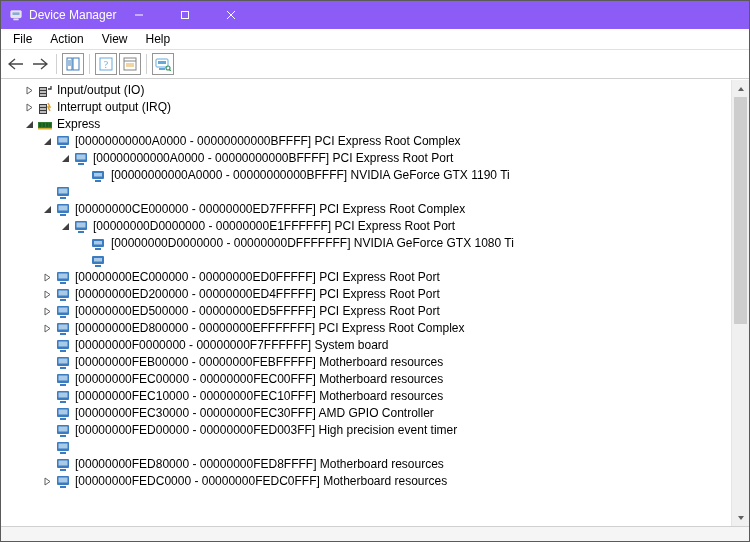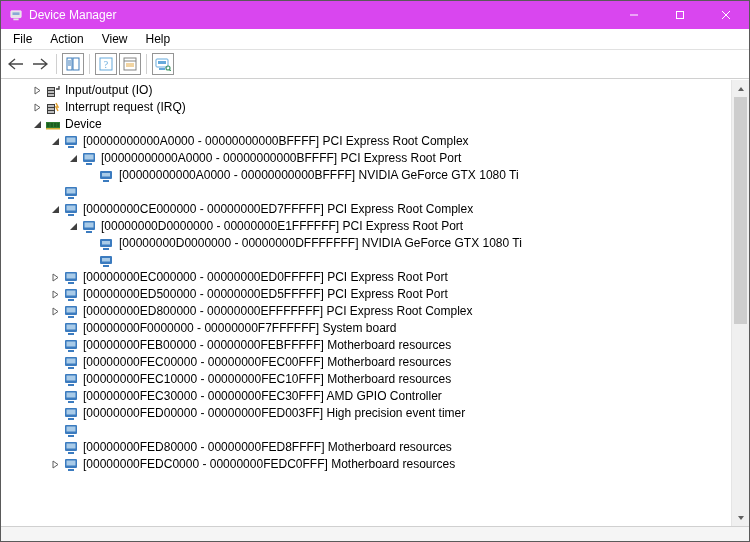--- a/index.html
+++ b/index.html
@@ -16,26 +16,25 @@
   .window {
     width: 750px;
     height: 542px;
     display: flex;
     flex-direction: column;
     border: 1px solid #5a5a5a;
     box-sizing: border-box;
   }
   
   .titlebar {
-    background: #d946ef;
+    background: #8b5cf6;
     color: #fff;
     height: 28px;
     display: flex;
     align-items: center;
-    justify-content: space-between;
     font-size: 12px;
   }
   .titlebar-left {
     display: flex;
     align-items: center;
     gap: 6px;
     padding-left: 8px;
   }
   .titlebar-icon svg { display:block; }
   .titlebar-title { white-space: nowrap; }
@@ -91,21 +90,21 @@
   
   .content {
     flex:1;
     display:flex;
     overflow:hidden;
     border-top:1px solid #fff;
   }
   .tree {
     flex:1;
     overflow:hidden;
-    padding: 2px 0 0 12px;
+    padding: 2px 0 0 4px;
     position:relative;
   }
   .row {
     display:flex;
     align-items:center;
     height:17px;
     line-height:17px;
     white-space:nowrap;
   }
   .indent { display:inline-block; height:1px; }
@@ -284,40 +283,40 @@
           </span>
           <span class="dev-icon">
             <svg width="16" height="16" viewBox="0 0 16 16">
               <rect x="2" y="4" width="8" height="10" fill="#3b3b3b"></rect>
               <rect x="3" y="5" width="6" height="2" fill="#bdbdbd"></rect>
               <rect x="3" y="8" width="6" height="2" fill="#bdbdbd"></rect>
               <rect x="3" y="11" width="6" height="2" fill="#bdbdbd"></rect>
               <path d="M11 3 L13 7 L11 7 L13 11" fill="none" stroke="#e0a030" stroke-width="1.5"></path>
             </svg>
           </span>
-          <span class="label">Interrupt request (IRQ)</span>
+          <span class="label">Interrupt output (IRQ)</span>
         </div>
         <div class="row">
           <span class="indent" style="width: 18px;"></span>
           <span class="twisty">
             <svg width="9" height="9" viewBox="0 0 9 9">
               <path d="M8 1 L8 8 L1 8 Z" fill="#404040"></path>
             </svg>
           </span>
           <span class="dev-icon">
             <svg width="16" height="16" viewBox="0 0 16 16">
               <rect x="1" y="5" width="14" height="6" fill="#2e7d32"></rect>
               <rect x="2" y="6" width="2.5" height="4" fill="#1b5e20"></rect>
               <rect x="5.5" y="6" width="2.5" height="4" fill="#1b5e20"></rect>
               <rect x="9" y="6" width="2.5" height="4" fill="#1b5e20"></rect>
               <rect x="12.2" y="6" width="2" height="4" fill="#1b5e20"></rect>
               <rect x="1" y="11" width="14" height="1.5" fill="#d4af37"></rect>
             </svg>
           </span>
-          <span class="label">Device</span>
+          <span class="label">Express</span>
         </div>
         <div class="row">
           <span class="indent" style="width: 36px;"></span>
           <span class="twisty">
             <svg width="9" height="9" viewBox="0 0 9 9">
               <path d="M8 1 L8 8 L1 8 Z" fill="#404040"></path>
             </svg>
           </span>
           <span class="dev-icon">
             <svg width="16" height="16" viewBox="0 0 16 16">
@@ -347,21 +346,21 @@
         <div class="row">
           <span class="indent" style="width: 72px;"></span>
           <span class="twisty"></span>
           <span class="dev-icon">
             <svg width="16" height="16" viewBox="0 0 16 16">
               <rect x="1" y="3" width="12" height="8" rx="1" fill="#3b7bbf"></rect>
               <rect x="3" y="5" width="8" height="3.5" fill="#a9cbe8"></rect>
               <rect x="4" y="12" width="6" height="2" fill="#3b7bbf"></rect>
             </svg>
           </span>
-          <span class="label">[00000000000A0000 - 00000000000BFFFF]  NVIDIA GeForce GTX 1080 Ti</span>
+          <span class="label">[00000000000A0000 - 00000000000BFFFF]  NVIDIA GeForce GTX 1190 Ti</span>
         </div>
         <div class="row">
           <span class="indent" style="width: 36px;"></span>
           <span class="twisty"></span>
           <span class="dev-icon">
             <svg width="16" height="16" viewBox="0 0 16 16">
               <rect x="2" y="2" width="12" height="9" rx="1" fill="#3b7bbf"></rect>
               <rect x="3.5" y="3.5" width="9" height="5" fill="#a9cbe8"></rect>
               <rect x="5" y="12" width="6" height="2" fill="#3b7bbf"></rect>
             </svg>
@@ -430,20 +429,36 @@
             </svg>
           </span>
           <span class="dev-icon">
             <svg width="16" height="16" viewBox="0 0 16 16">
               <rect x="2" y="2" width="12" height="9" rx="1" fill="#3b7bbf"></rect>
               <rect x="3.5" y="3.5" width="9" height="5" fill="#a9cbe8"></rect>
               <rect x="5" y="12" width="6" height="2" fill="#3b7bbf"></rect>
             </svg>
           </span>
           <span class="label">[00000000EC000000 - 00000000ED0FFFFF]  PCI Express Root Port</span>
+        </div>
+        <div class="row">
+          <span class="indent" style="width: 36px;"></span>
+          <span class="twisty">
+            <svg width="9" height="9" viewBox="0 0 9 9">
+              <path d="M2 1 L7 4.5 L2 8 Z" fill="none" stroke="#606060" stroke-width="1"></path>
+            </svg>
+          </span>
+          <span class="dev-icon">
+            <svg width="16" height="16" viewBox="0 0 16 16">
+              <rect x="2" y="2" width="12" height="9" rx="1" fill="#3b7bbf"></rect>
+              <rect x="3.5" y="3.5" width="9" height="5" fill="#a9cbe8"></rect>
+              <rect x="5" y="12" width="6" height="2" fill="#3b7bbf"></rect>
+            </svg>
+          </span>
+          <span class="label">[00000000ED200000 - 00000000ED4FFFFF]  PCI Express Root Port</span>
         </div>
         <div class="row">
           <span class="indent" style="width: 36px;"></span>
           <span class="twisty">
             <svg width="9" height="9" viewBox="0 0 9 9">
               <path d="M2 1 L7 4.5 L2 8 Z" fill="none" stroke="#606060" stroke-width="1"></path>
             </svg>
           </span>
           <span class="dev-icon">
             <svg width="16" height="16" viewBox="0 0 16 16">

